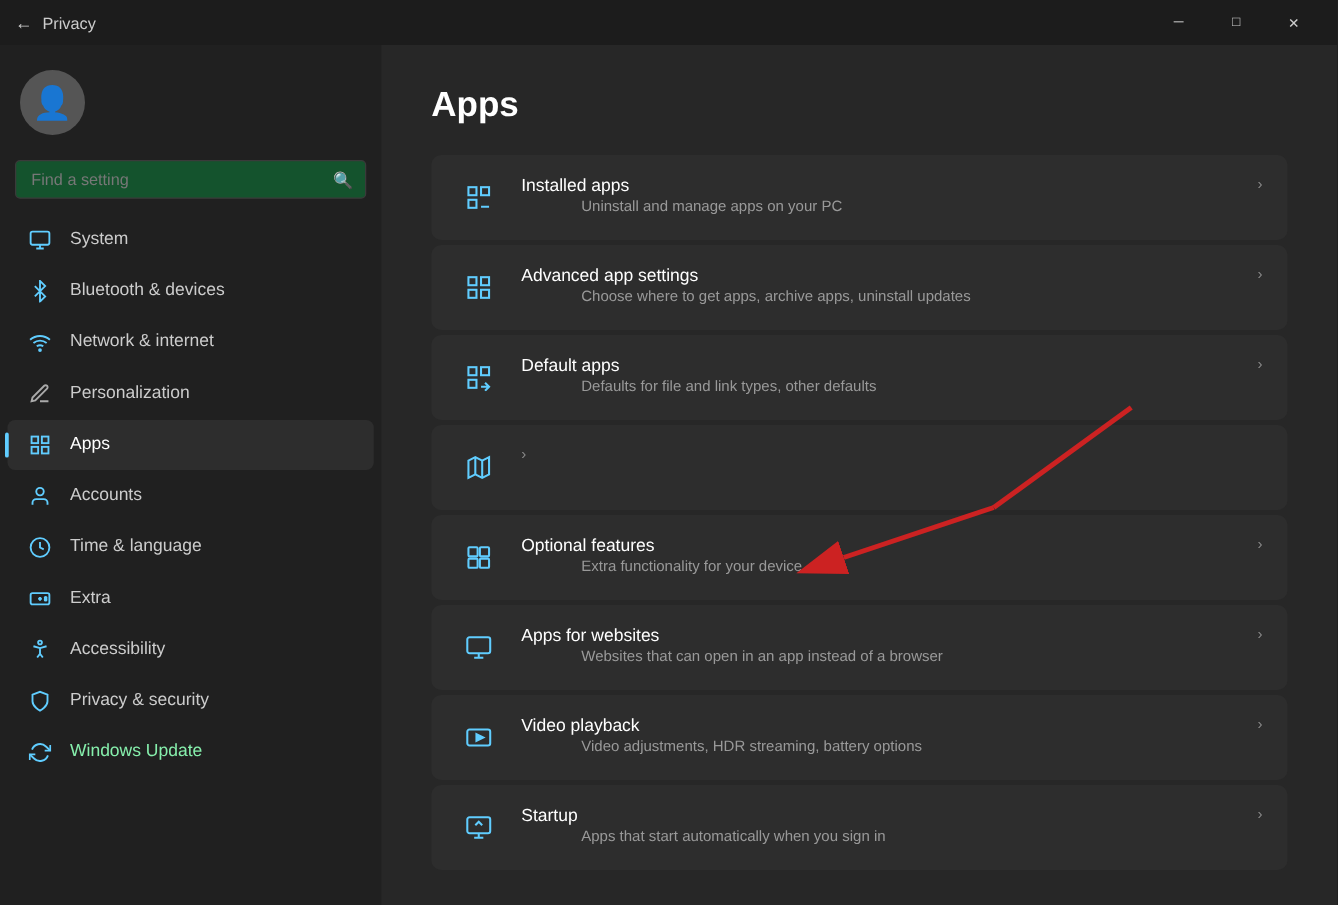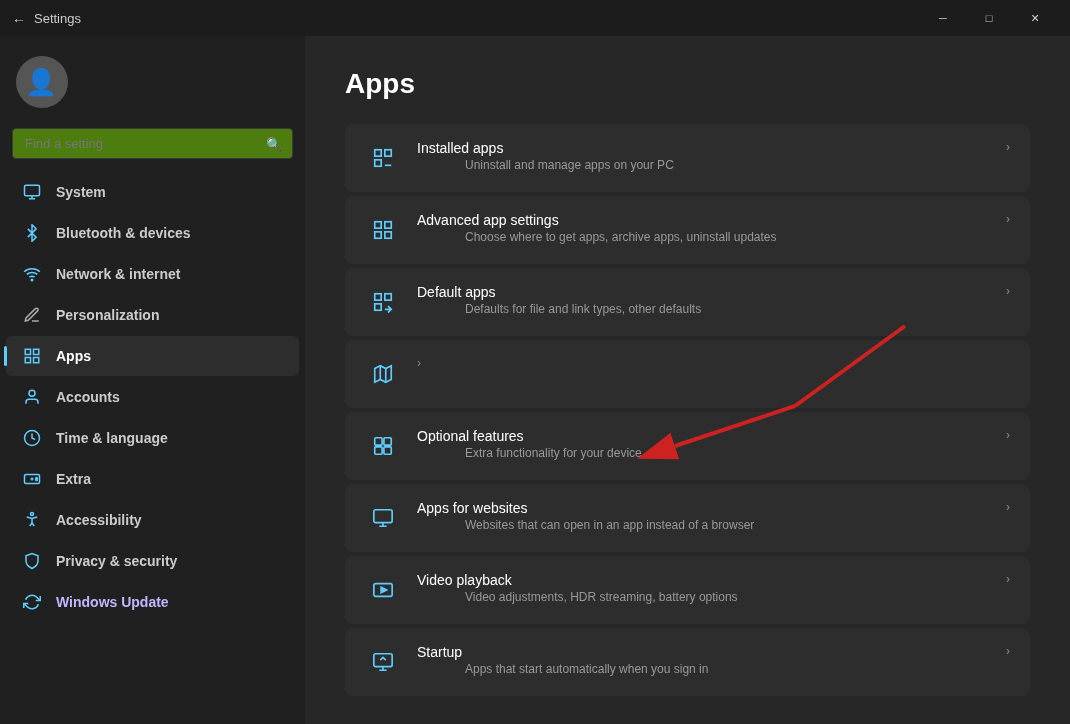--- a/index.html
+++ b/index.html
@@ -79,49 +79,47 @@
       font-size: 26px;
       color: #aaa;
       flex-shrink: 0;
     }
     .search-box {
       margin: 4px 12px 12px 12px;
       position: relative;
     }
     .search-input {
       width: 100%;
-      background: #4d7c0f;
+      background: #14532d;
       border: 1px solid #3a3a3a;
       border-radius: 4px;
       padding: 7px 36px 7px 12px;
       color: #ccc;
       font-size: 13px;
       outline: none;
     }
     .search-input::placeholder { color: #777; }
     .search-icon-wrap {
       position: absolute;
       right: 10px;
       top: 50%;
       transform: translateY(-50%);
       color: #888;
       font-size: 13px;
     }
     .nav-item {
       display: flex;
-      align-items: center;
       padding: 10px 16px;
       cursor: pointer;
       border-radius: 6px;
       margin: 1px 6px;
       gap: 14px;
       font-size: 14px;
       color: #ccc;
       position: relative;
-      font-weight: bold;
     }
     .nav-item.active {
       background: #2d2d2d;
     }
     .nav-item.active::before {
       content: '';
       position: absolute;
       left: -2px;
       top: 50%;
       transform: translateY(-50%);
@@ -210,21 +208,21 @@
       overflow: hidden;
     }
   </style>
 </head>
 <body>
 
 <div class="window">
 
   <div class="titlebar">
     <span style="cursor:pointer;color:#ccc;font-size:14px;">←</span>
-    <span class="titlebar-title">Settings</span>
+    <span class="titlebar-title">Privacy</span>
     <div class="window-controls">
       <button class="win-btn">─</button>
       <button class="win-btn">□</button>
       <button class="win-btn close">✕</button>
     </div>
   </div>
 
   <div class="content">
 
     <div class="sidebar">
@@ -339,21 +337,21 @@
     <span style="font-size:14px;color:#ccc">Privacy &amp; security</span>
   </div>
           <div class="nav-item">
     <span class="nav-icon">
               <svg width="18" height="18" viewBox="0 0 24 24" fill="none" stroke="#60cdff" stroke-width="2">
                 <polyline points="23 4 23 10 17 10"></polyline>
                 <polyline points="1 20 1 14 7 14"></polyline>
                 <path d="M3.51 9a9 9 0 0 1 14.85-3.36L23 10M1 14l4.64 4.36A9 9 0 0 0 20.49 15"></path>
               </svg>
             </span>
-    <span style="font-size:14px;color:#c4b5fd">Windows Update</span>
+    <span style="font-size:14px;color:#86efac">Windows Update</span>
   </div>
         </div>
     </div>
 
     <div class="main-wrapper">
       <div class="main">
         <div class="page-title">Apps</div>
         <div class="settings-list" id="settings-list">
             <div class="settings-item">
     <div class="settings-item-icon">

